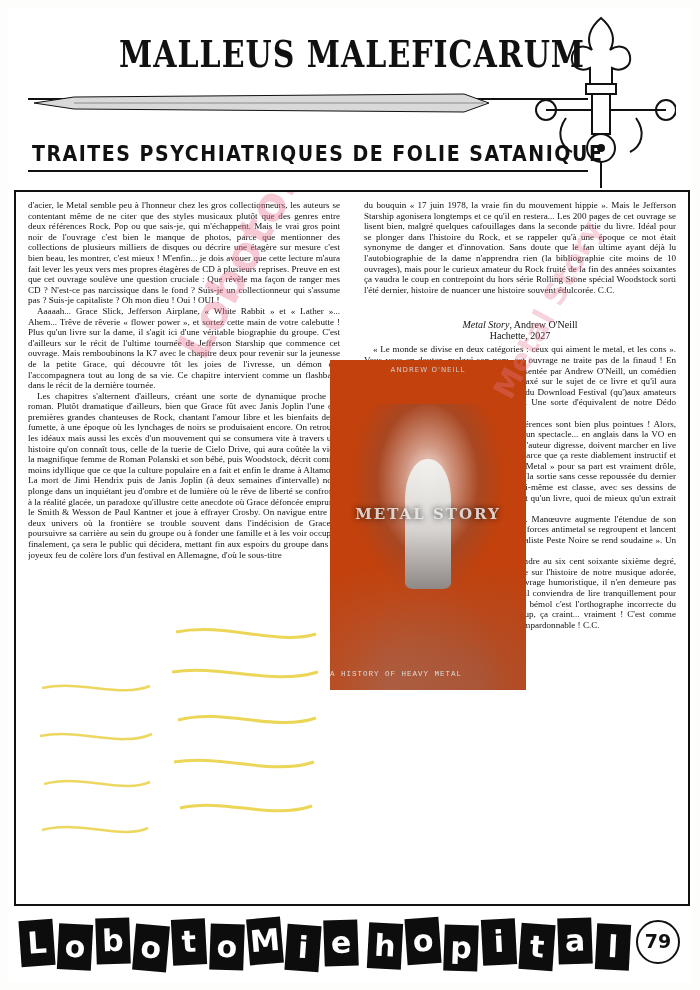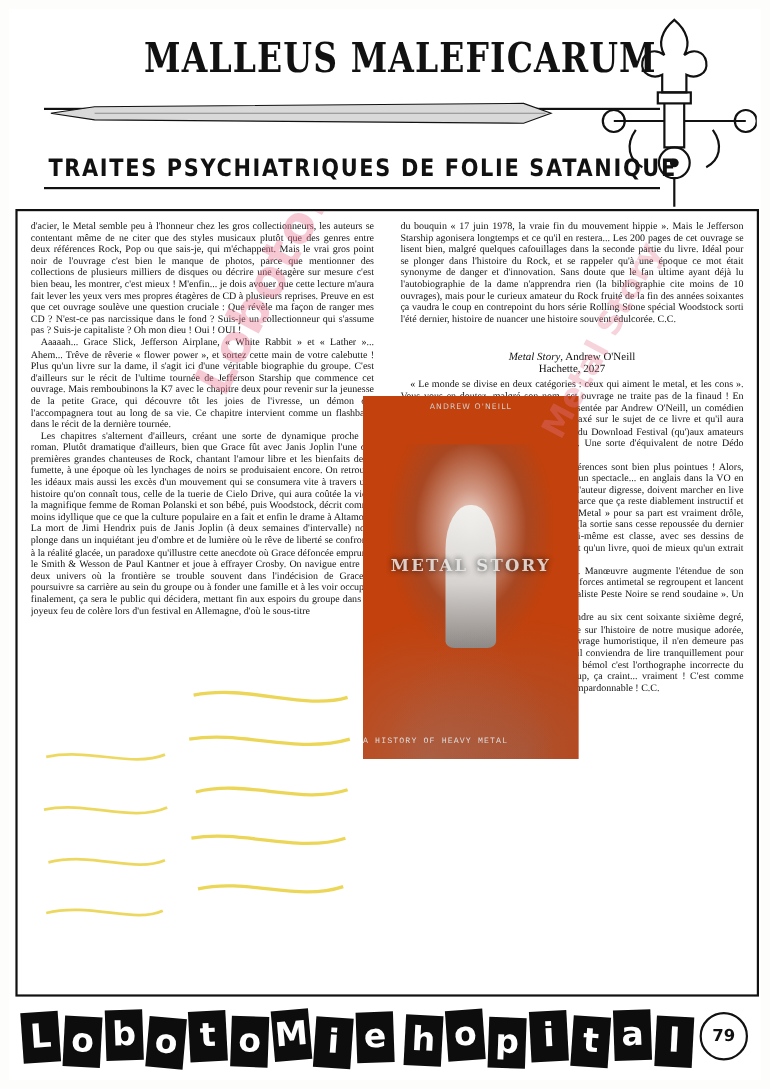--- a/index.html
+++ b/index.html
@@ -16,21 +16,21 @@
     position:absolute;inset:0;
     background:#fdfdfb;
   }
   .paper-edge{
     position:absolute;left:8px;top:8px;right:8px;bottom:8px;
     background:#ffffff;
   }
 
   
   .masthead{
-    position:absolute;left:26px;top:10px;width:672px;height:178px;
+    position:absolute;left:14px;top:10px;width:672px;height:178px;
     overflow:hidden;
   }
   .title-main{
     position:absolute;left:105px;top:22px;
     font-family:"DejaVu Serif", serif;
     font-weight:bold;
     font-size:30px;
     letter-spacing:1px;
     color:#111;
     white-space:nowrap;
@@ -186,21 +186,21 @@
     font-size:30px;
     text-align:center;
     line-height:46px;
     width:34px;height:46px;
   }
   .pagenum{
     position:absolute;right:6px;top:8px;
     width:40px;height:40px;border:2px solid #111;border-radius:50%;
     text-align:center;line-height:38px;
     font-family:"DejaVu Sans", sans-serif;
-    font-size:15px;font-weight:bold;color:#111;
+    font-size:19px;font-weight:bold;color:#111;
   }
 </style>
 </head>
 <body>
 
 <div class="page">
  <div class="paper-edge"></div>
 
  <div class="masthead">
    <div class="title-main">MALLEUS MALEFICARUM</div>

